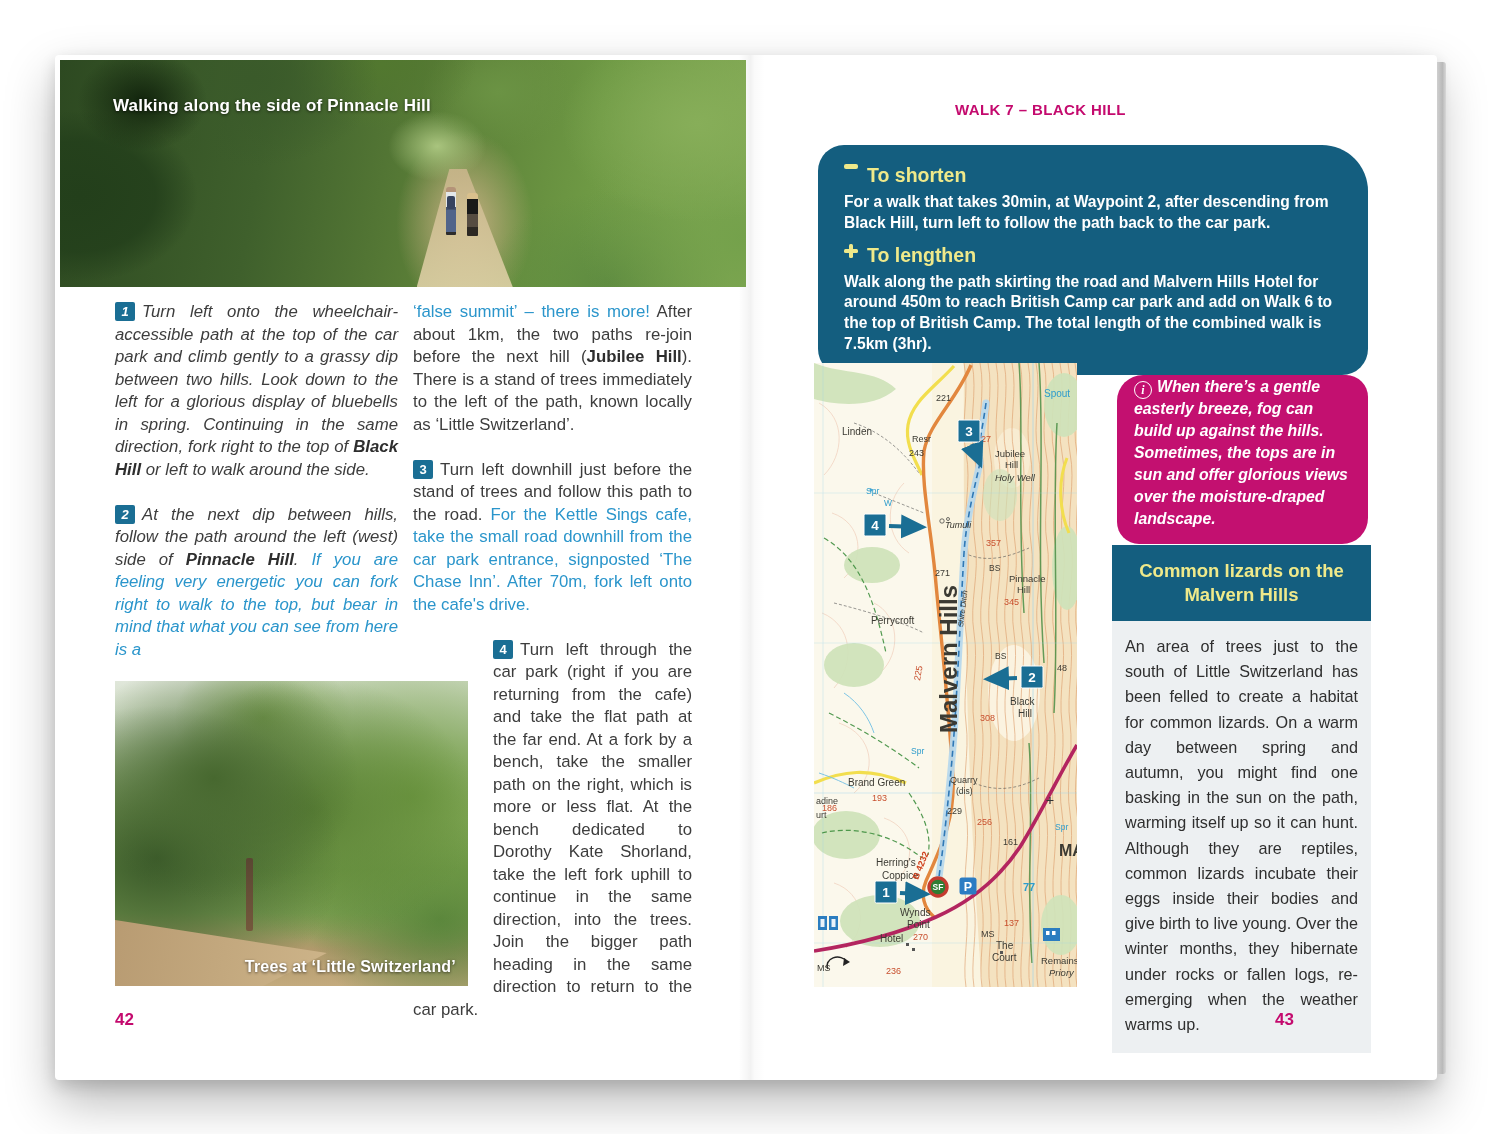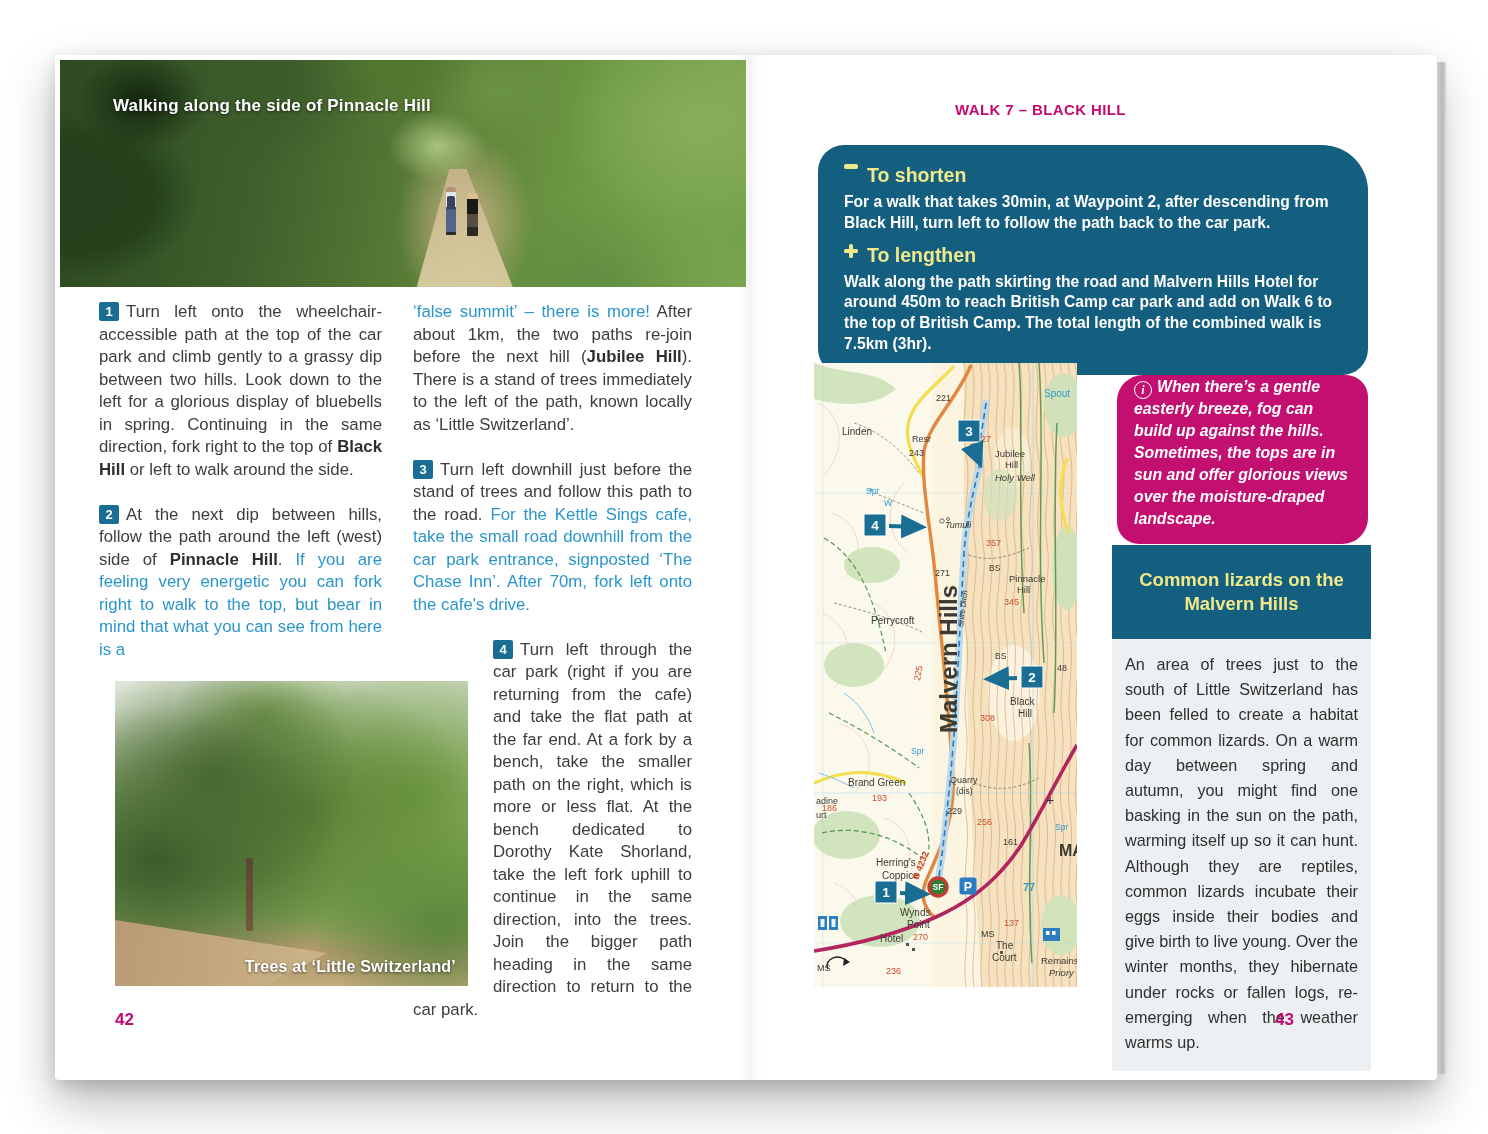--- a/index.html
+++ b/index.html
@@ -36,21 +36,21 @@
       background:linear-gradient(#b49378 0 11%,#e3e7ea 11% 42%,#45536e 42% 48%,#51648a 48% 94%,#2c2c2c 94%);}
   .fig-man::after{content:"";position:absolute;left:1px;top:9px;width:8px;height:13px;background:#37435f;border-radius:2px;}
   .fig-woman{left:59.3%;top:58.5%;width:11px;height:43px;
       background:linear-gradient(#d9c08c 0 14%,#191919 14% 48%,#564c41 48% 78%,#2c2823 78% 100%);}
   .photo-caption{position:absolute;color:#fff;font-weight:700;font-size:17px;
       text-shadow:0 1px 3px rgba(0,0,0,.6);letter-spacing:.2px;}
   .hero-caption{left:53px;top:36px;}
 
   .textcol{position:absolute;top:246px;font-size:16.8px;line-height:22.5px;color:#3d3d3d;
       text-align:justify;hyphens:auto;-webkit-hyphens:auto;}
-  .col1{left:44px;width:283px;}
+  .col1{left:60px;width:283px;font-style:italic;}
   .col2{left:358px;width:279px;}
   .para{margin:0 0 22.5px 0;}
   .para .b{font-weight:700;color:#2e2e2e;}
   .para .blue{color:var(--blue_text,#2a95cb);}
   .wp-num{display:inline-block;width:20px;height:19px;background:var(--waypoint,#1a6e94);color:#fff;
       font-weight:700;font-size:13px;line-height:19px;text-align:center;border-radius:2px;
       margin-right:7px;transform:translateY(-1px);}
   .wrap-spacer{float:left;width:80px;height:336px;margin-top:24px;}
 
   .trees-photo{position:absolute;left:60px;top:626px;width:353px;height:305px;overflow:hidden;
@@ -91,21 +91,21 @@
 
   .pink-box{position:absolute;left:1062px;top:320px;width:251px;box-sizing:border-box;
       background:var(--pink_box,#c31070);border-radius:26px 22px 26px 22px;padding:1px 17px 14px 17px;
       color:#fff;font-style:italic;font-weight:700;font-size:15.8px;line-height:22px;}
   .circle-i{display:inline-block;width:16px;height:16px;border:1.6px solid #fff;border-radius:50%;
       font-family:"Liberation Serif",serif;font-size:12px;line-height:16px;text-align:center;
       font-style:italic;margin-right:5px;transform:translateY(2px);}
 
   .lizard-box{position:absolute;left:1057px;top:490px;width:259px;}
   .lizard-head{background:var(--teal,#145e7f);color:var(--yellow,#efe98a);text-align:center;
-      font-weight:700;font-size:18.5px;line-height:24px;padding:23px 12px;}
+      font-weight:700;font-size:18.5px;line-height:24px;padding:14px 12px;}
   .lizard-body{background:#edf0f2;color:#2f2f2f;font-size:16.2px;line-height:25.2px;
       text-align:justify;hyphens:auto;-webkit-hyphens:auto;padding:13px 13px 16px 13px;}
 
   .ml{font-family:"Liberation Sans",sans-serif;}
 </style>
 </head>
 <body>
 
 <div class="spread">
   <div class="gutter"></div>

